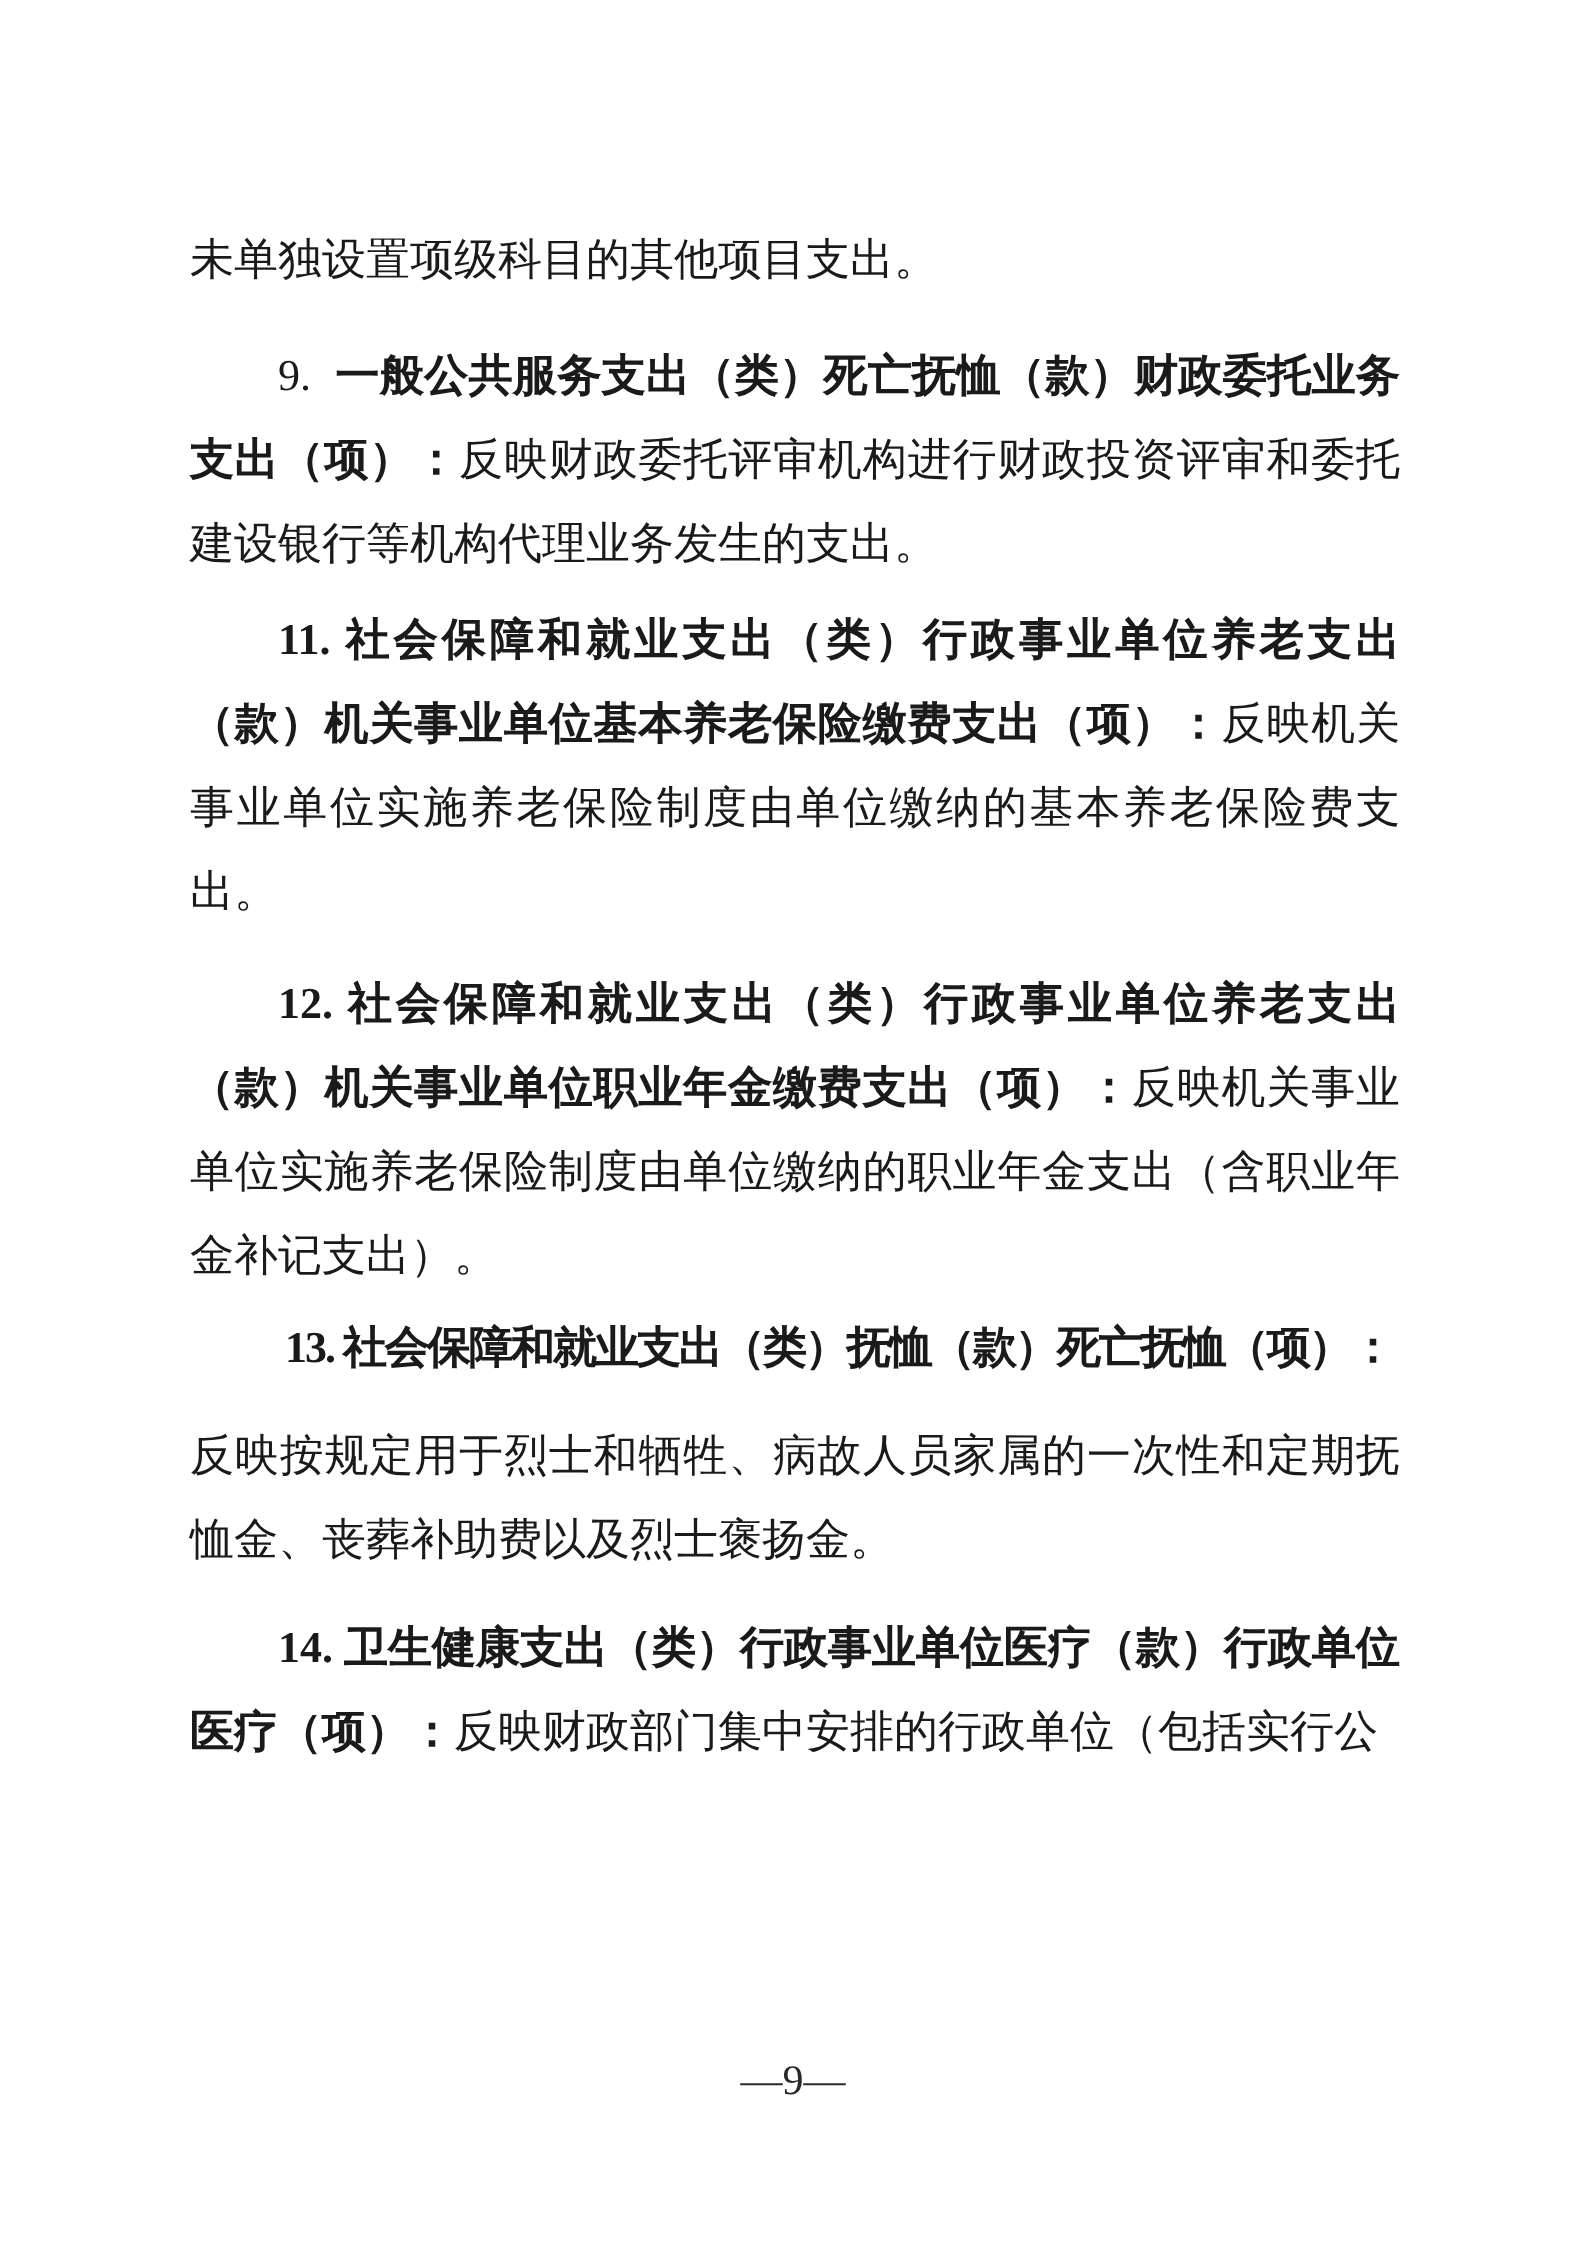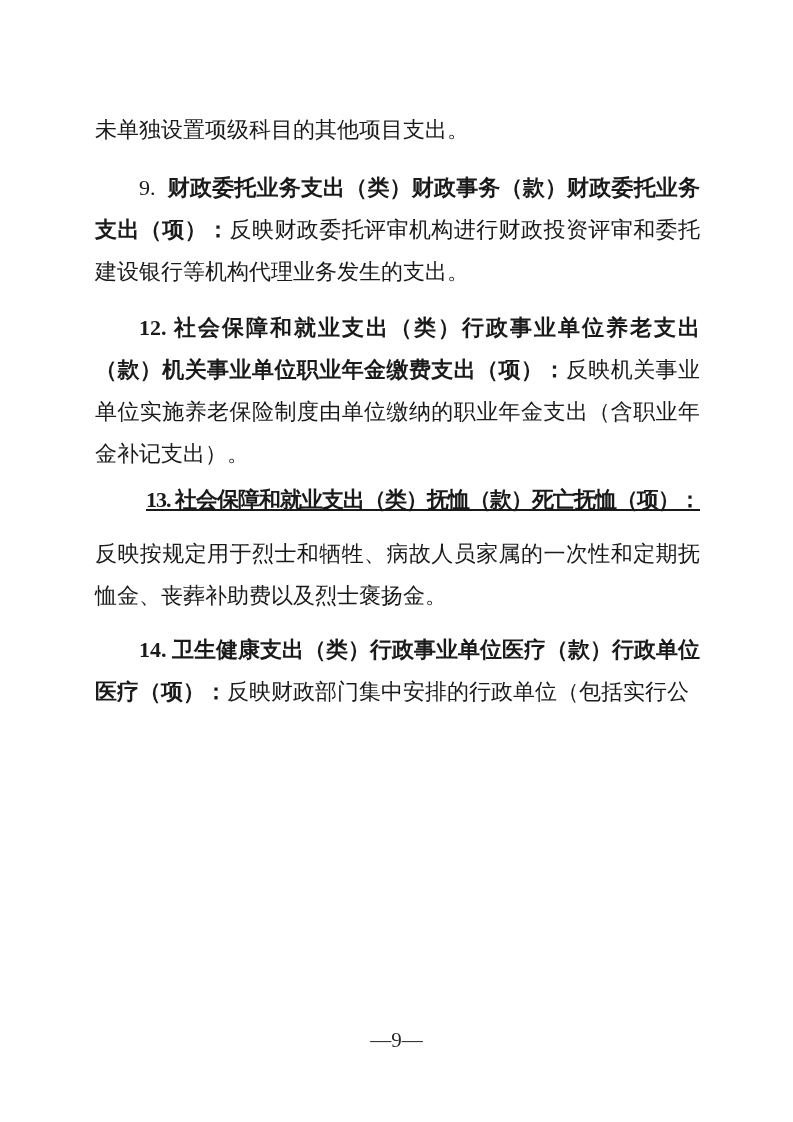--- a/index.html
+++ b/index.html
@@ -39,22 +39,21 @@
   .mt-item9  { margin-top: 16px; }
   .mt-item10 { margin-top: 6px; }
   .mt-item11 { margin-top: 6px; }
   .mt-item12 { margin-top: 14px; }
   .mt-item13 { margin-top: 4px; }
   .mt-13body { margin-top: 12px; }
   .mt-item14 { margin-top: 12px; }
   .oneline {
     white-space: nowrap;
     letter-spacing: -1px;
-    text-align: right;
-    text-decoration: underline;
+    text-align: center;
   }
   .footer {
     position: absolute;
     left: 0;
     top: 1019px;
     width: 793px;
     height: 42px;
     line-height: 42px;
     text-align: center;
     font-size: 21px;
@@ -62,23 +61,24 @@
     letter-spacing: 0;
   }
 </style>
 </head>
 <body>
 
 <div class="page">
 
   <p class="para"><span>未单独设置项级科目的其他项目支出。</span></p>
 
-  <p class="para indent mt-item9"><span class="num num-sp">9.</span><span class="b">财政委托业务支出（类）财政事务（款）财政委托业务支出（项）：</span><span>反映财政委托评审机构进行财政投资评审和委托建设银行等机构代理业务发生的支出。</span></p>
+  <p class="para indent mt-item9"><span class="num num-sp">9.</span><span class="b">一般公共服务支出（类）死亡抚恤（款）财政委托业务支出（项）：</span><span>反映财政委托评审机构进行财政投资评审和委托建设银行等机构代理业务发生的支出。</span></p>
 
 
+  <p class="para indent mt-item11"><span class="b">11. 社会保障和就业支出（类）行政事业单位养老支出（款）机关事业单位基本养老保险缴费支出（项）：</span><span>反映机关事业单位实施养老保险制度由单位缴纳的基本养老保险费支出。</span></p>
 
   <p class="para indent mt-item12"><span class="b">12. 社会保障和就业支出（类）行政事业单位养老支出（款）机关事业单位职业年金缴费支出（项）：</span><span>反映机关事业单位实施养老保险制度由单位缴纳的职业年金支出（含职业年金补记支出）。</span></p>
 
   <p class="para indent oneline mt-item13"><span class="b">13. 社会保障和就业支出（类）抚恤（款）死亡抚恤（项）：</span></p>
 
   <p class="para mt-13body"><span>反映按规定用于烈士和牺牲、病故人员家属的一次性和定期抚恤金、丧葬补助费以及烈士褒扬金。</span></p>
 
   <p class="para indent mt-item14"><span class="b">14. 卫生健康支出（类）行政事业单位医疗（款）行政单位医疗（项）：</span><span>反映财政部门集中安排的行政单位（包括实行公</span></p>
 
 </div>

